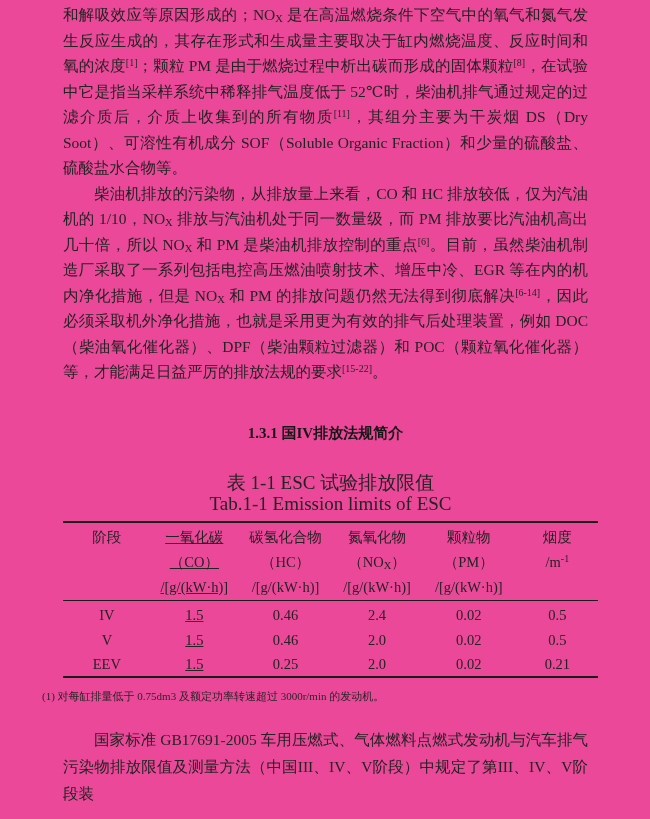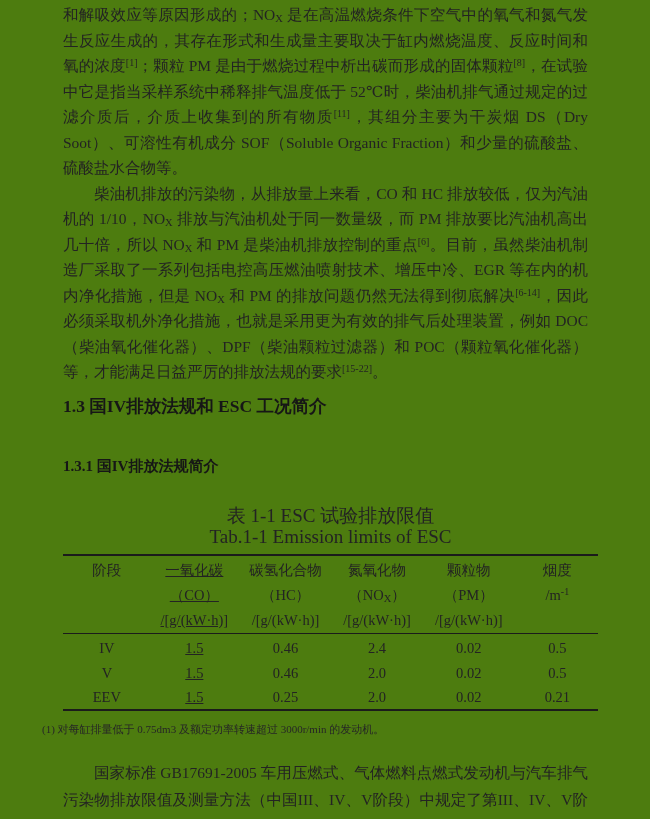--- a/index.html
+++ b/index.html
@@ -1,21 +1,21 @@
 <!DOCTYPE html>
 <html><head>
 <meta charset="utf-8">
 <style>
   html, body { margin: 0; padding: 0; background: #ffffff; }
   .page {
     position: relative;
     width: 650px;
     height: 819px;
     box-sizing: border-box;
-    background: #4d7c0f;
+    background: #ec4899;
     padding: 2px 62px 15px 63px;
     font-family: "Liberation Serif", "DejaVu Serif", serif;
     color: #232323;
     overflow: hidden;
   }
   p.body {
     margin: 0;
     font-size: 15.5px;
     line-height: 25.5px;
     text-align: justify;
@@ -38,20 +38,21 @@
     line-height: 24px;
     font-weight: bold;
     color: #161616;
   }
   h3.subsection {
     margin: 37px 0 0 0;
     font-size: 15px;
     line-height: 22px;
     font-weight: bold;
     color: #161616;
+    text-align: center;
   }
   .caption { width: 535px; text-align: center; font-size: 19px; }
   .caption-cn { margin-top: 28px; line-height: 21px; }
   .caption-en { line-height: 21px; }
   table.limits {
     width: 535px;
     margin-top: 7px;
     border-collapse: collapse;
     border-top: 2.5px solid #1b1b1b;
     border-bottom: 2.5px solid #1b1b1b;
@@ -94,21 +95,20 @@
 </style>
 </head>
 <body>
 
 <div class="page">
 
   <p class="body">和解吸效应等原因形成的；NO<sub>X</sub> 是在高温燃烧条件下空气中的氧气和氮气发生反应生成的，其存在形式和生成量主要取决于缸内燃烧温度、反应时间和氧的浓度<sup>[1]</sup>；颗粒 PM 是由于燃烧过程中析出碳而形成的固体颗粒<sup>[8]</sup>，在试验中它是指当采样系统中稀释排气温度低于 52℃时，柴油机排气通过规定的过滤介质后，介质上收集到的所有物质<sup>[11]</sup>，其组分主要为干炭烟 DS（Dry Soot）、可溶性有机成分 SOF（Soluble Organic Fraction）和少量的硫酸盐、硫酸盐水合物等。</p>
 
   <p class="body indent">柴油机排放的污染物，从排放量上来看，CO 和 HC 排放较低，仅为汽油机的 1/10，NO<sub>X</sub> 排放与汽油机处于同一数量级，而 PM 排放要比汽油机高出几十倍，所以 NO<sub>X</sub> 和 PM 是柴油机排放控制的重点<sup>[6]</sup>。目前，虽然柴油机制造厂采取了一系列包括电控高压燃油喷射技术、增压中冷、EGR 等在内的机内净化措施，但是 NO<sub>X</sub> 和 PM 的排放问题仍然无法得到彻底解决<sup>[6-14]</sup>，因此必须采取机外净化措施，也就是采用更为有效的排气后处理装置，例如 DOC（柴油氧化催化器）、DPF（柴油颗粒过滤器）和 POC（颗粒氧化催化器）等，才能满足日益严厉的排放法规的要求<sup>[15-22]</sup>。</p>
 
-  <h2 class="section">1.3 国IV排放法规和 ESC 工况简介</h2>
 
   <h3 class="subsection">1.3.1 国IV排放法规简介</h3>
 
   <div class="caption caption-cn">表 1-1 ESC 试验排放限值</div>
   <div class="caption caption-en">Tab.1-1 Emission limits of ESC</div>
 
   <table class="limits">
     <thead>
       <tr id="head-row">
           <th>

